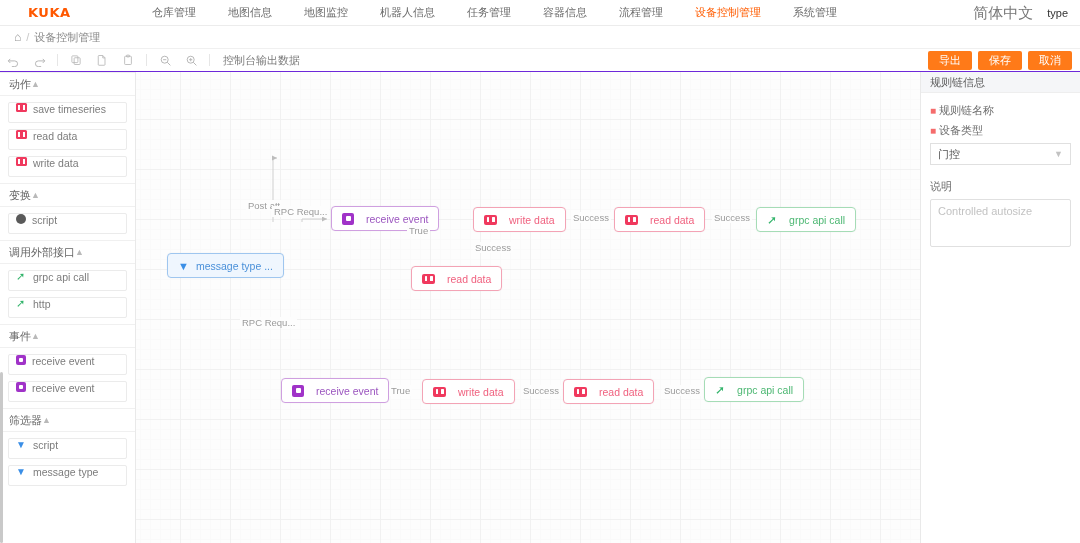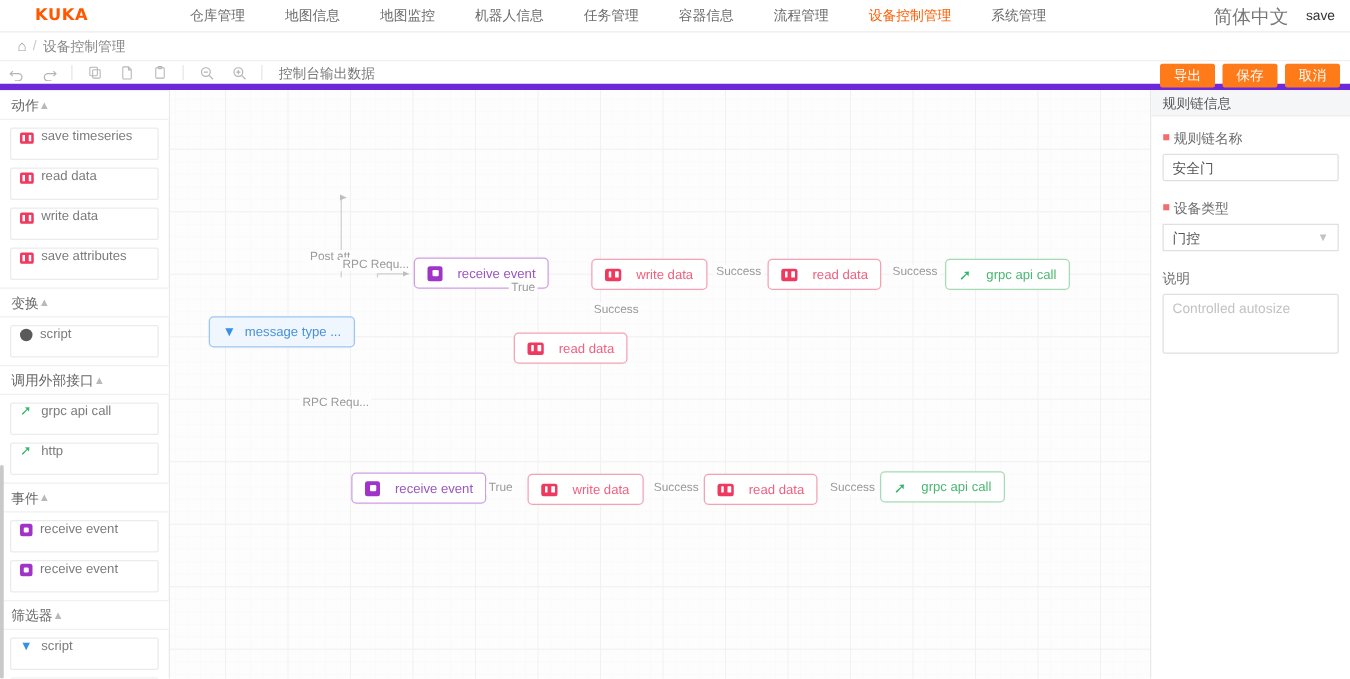--- a/index.html
+++ b/index.html
@@ -49,21 +49,21 @@
     background: #fff;
   }
   .breadcrumb .home { color: #999; font-size: 12px; }
   .breadcrumb .sep { color: #c8c8c8; }
   .breadcrumb .crumb { color: #8a8a8a; }
 
   
   .toolbar {
     height: 24px; width: 100%;
     border-top: 1px solid #f0f0f0;
-    border-bottom: 5px solid #6d28d9;
+    border-bottom: 1px solid #6d28d9;
     display: flex; align-items: center;
     position: relative;
     background: #fff;
   }
   .tb-group { display: flex; align-items: center; }
   .tb-btn {
     width: 26px; height: 20px;
     display: flex; align-items: center; justify-content: center;
     cursor: pointer; color: #b5b5b5;
   }
@@ -116,22 +116,22 @@
     border-top: 1px solid #f0f0f0;
     border-bottom: 1px solid #f0f0f0;
     font-size: 11px; color: #666;
     cursor: pointer;
     background: #fff;
   }
   .group-head .chev { color: #b9b9b9; font-size: 9px; }
   .node-item {
     margin: 6px 8px; height: 21px;
     border: 1px solid #ebebeb; border-radius: 2px;
-    display: flex; align-items: flex-end;
-    padding: 12px 7px; gap: 6px;
+    display: flex; align-items: flex-start;
+    padding: 0 7px; gap: 6px;
     font-size: 10.5px; color: #7c7c7c;
     cursor: grab; background: #fff;
     white-space: nowrap; overflow: hidden;
   }
   .mini-icon {
     width: 11px; height: 9px; border-radius: 1.5px;
     display: inline-block; flex: none;
     position: relative;
   }
   .mi-red { background: #f0395e; }
@@ -283,21 +283,21 @@
       <div class="navitem">地图监控</div>
       <div class="navitem">机器人信息</div>
       <div class="navitem">任务管理</div>
       <div class="navitem">容器信息</div>
       <div class="navitem">流程管理</div>
       <div class="navitem active">设备控制管理</div>
       <div class="navitem">系统管理</div>
     </div>
     <div class="navright">
       <span class="lang">简体中文</span>
-      <span class="user">save</span>
+      <span class="user">type</span>
     </div>
   </div>
 
   <div class="breadcrumb">
     <span class="home">⌂</span>
     <span class="sep">/</span>
     <span class="crumb">设备控制管理</span>
   </div>
 
   <div class="toolbar">
@@ -375,24 +375,20 @@
         <span class="mini-icon mi-red"></span>
         <span>save timeseries</span>
       </div>
       <div class="node-item">
         <span class="mini-icon mi-red"></span>
         <span>read data</span>
       </div>
       <div class="node-item">
         <span class="mini-icon mi-red"></span>
         <span>write data</span>
-      </div>
-      <div class="node-item">
-        <span class="mini-icon mi-red"></span>
-        <span>save attributes</span>
       </div>
 
       <div class="group-head">
         <span>变换</span>
         <span class="chev">▲</span>
       </div>
       <div class="node-item">
         <span class="mi-gray"></span>
         <span>script</span>
       </div>
@@ -523,21 +519,20 @@
       <span class="elabel" style="left:526px;top:313px;">Success</span>
     </div>
 
     <div class="rightpanel">
       <div class="rp-head">规则链信息</div>
       <div class="rp-body">
         <div class="rp-label">
           <span class="req">■</span>
           <span>规则链名称</span>
         </div>
-        <input class="rp-input" value="安全门" style="">
 
         <div class="rp-label">
           <span class="req">■</span>
           <span>设备类型</span>
         </div>
         <div class="rp-select">
           <span>门控</span>
           <span class="chev">▼</span>
         </div>
 

